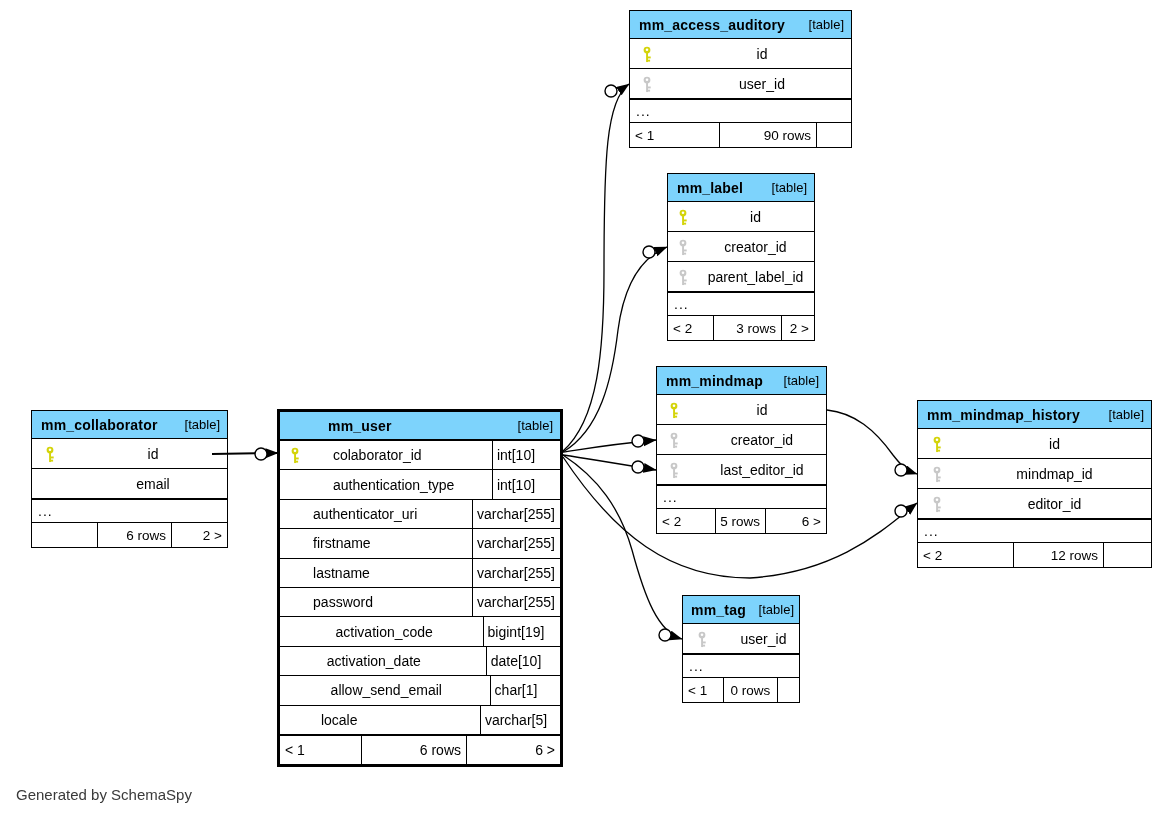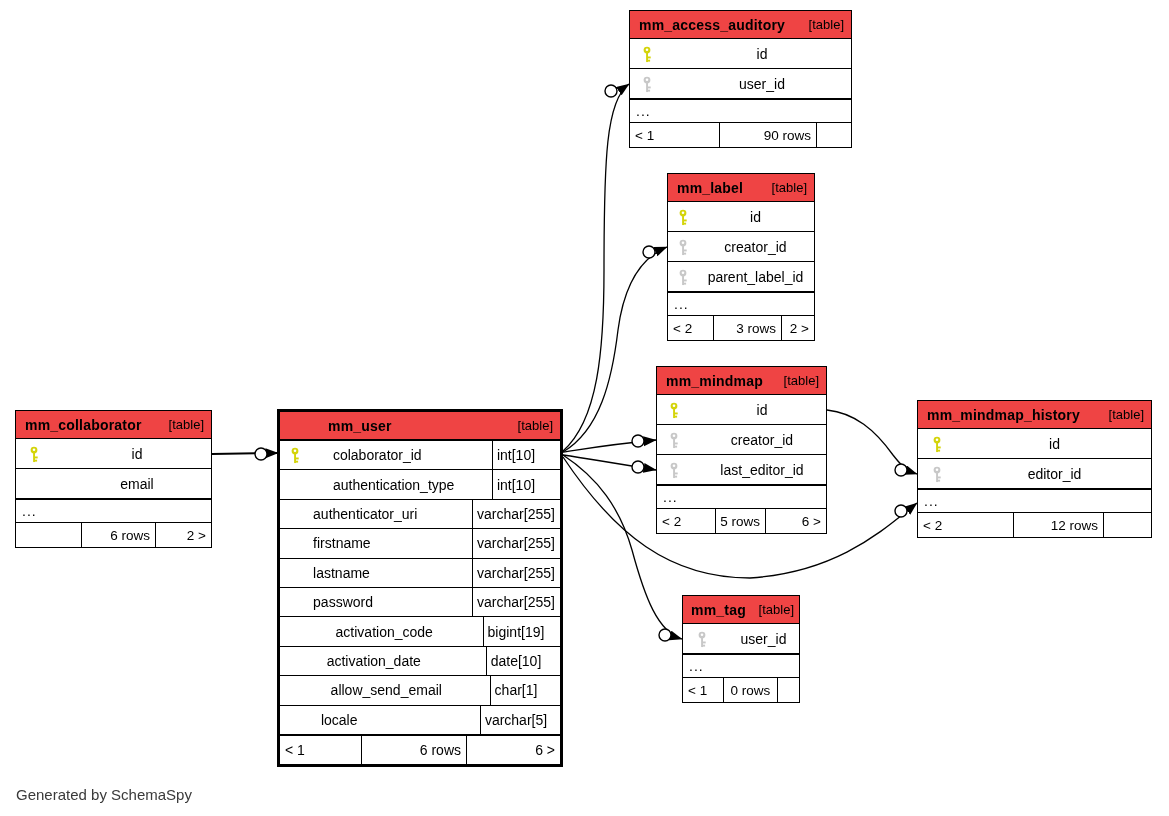--- a/index.html
+++ b/index.html
@@ -5,21 +5,21 @@
   html,body{margin:0;padding:0;background:#fff;}
   #canvas{
     position:relative;width:1169px;height:816px;background:#fff;overflow:hidden;
     font-family:"Liberation Sans","DejaVu Sans",sans-serif;color:#000;
   }
   
   .tbl{position:absolute;background:#fff;border:1px solid #000;box-sizing:border-box;}
   .tbl-emph{border-width:3px;}
   .hdr{
     display:flex;justify-content:space-between;align-items:center;
-    background:#ef4444;border-bottom:1px solid #000;height:28px;
+    background:#7dd3fc;border-bottom:1px solid #000;height:28px;
     padding:0 7px 0 9px;box-sizing:border-box;
   }
   .tbl-emph .hdr{border-bottom-width:2px;padding-left:48px;}
   .tname{font-weight:bold;font-size:14px;letter-spacing:.2px;cursor:pointer;}
   .badge{font-size:13px;margin-left:8px;}
   .row{
     position:relative;height:30px;display:flex;align-items:center;
     border-bottom:1px solid #000;box-sizing:border-box;font-size:14px;justify-content:center;
   }
   .row:last-of-type{border-bottom:none;}
@@ -187,31 +187,41 @@
       <span class="cname">id</span>
     </div>
     <div class="row" style="padding-left:40px;">
       <span class="keyicon" style="left:13px;"><svg width="12" height="17" viewBox="0 0 12 17">
             <circle cx="6" cy="4.6" r="3.4" fill="#c8c8c8"></circle>
             <circle cx="6" cy="4.2" r="1.3" fill="#fff"></circle>
             <rect x="5.1" y="7.4" width="1.9" height="9.2" fill="#c8c8c8"></rect>
             <rect x="6.5" y="11" width="3.2" height="1.9" fill="#c8c8c8"></rect>
             <rect x="6.5" y="14.2" width="2.6" height="1.9" fill="#c8c8c8"></rect>
           </svg></span>
+      <span class="cname">mindmap_id</span>
+    </div>
+    <div class="row" style="padding-left:40px;">
+      <span class="keyicon" style="left:13px;"><svg width="12" height="17" viewBox="0 0 12 17">
+            <circle cx="6" cy="4.6" r="3.4" fill="#c8c8c8"></circle>
+            <circle cx="6" cy="4.2" r="1.3" fill="#fff"></circle>
+            <rect x="5.1" y="7.4" width="1.9" height="9.2" fill="#c8c8c8"></rect>
+            <rect x="6.5" y="11" width="3.2" height="1.9" fill="#c8c8c8"></rect>
+            <rect x="6.5" y="14.2" width="2.6" height="1.9" fill="#c8c8c8"></rect>
+          </svg></span>
       <span class="cname">editor_id</span>
     </div>
     <div class="dots">...</div>
     <div class="foot">
       <span class="f-l" style="width:95px;">&lt; 2</span>
       <span class="f-c" style="width:91px;">12 rows</span>
       <span class="f-r" style="flex:1;"></span>
     </div>
   </div>
 
-  <div class="tbl" style="left:15px;top:410px;width:197px;">
+  <div class="tbl" style="left:31px;top:410px;width:197px;">
     <div class="hdr">
       <span class="tname">mm_collaborator</span>
       <span class="badge">[table]</span>
     </div>
     <div class="row" style="padding-left:47px;">
       <span class="keyicon" style="left:12px;"><svg width="12" height="17" viewBox="0 0 12 17">
             <circle cx="6" cy="4.6" r="3.4" fill="#d4d40a"></circle>
             <circle cx="6" cy="4.2" r="1.3" fill="#fff"></circle>
             <rect x="5.1" y="7.4" width="1.9" height="9.2" fill="#d4d40a"></rect>
             <rect x="6.5" y="11" width="3.2" height="1.9" fill="#d4d40a"></rect>

